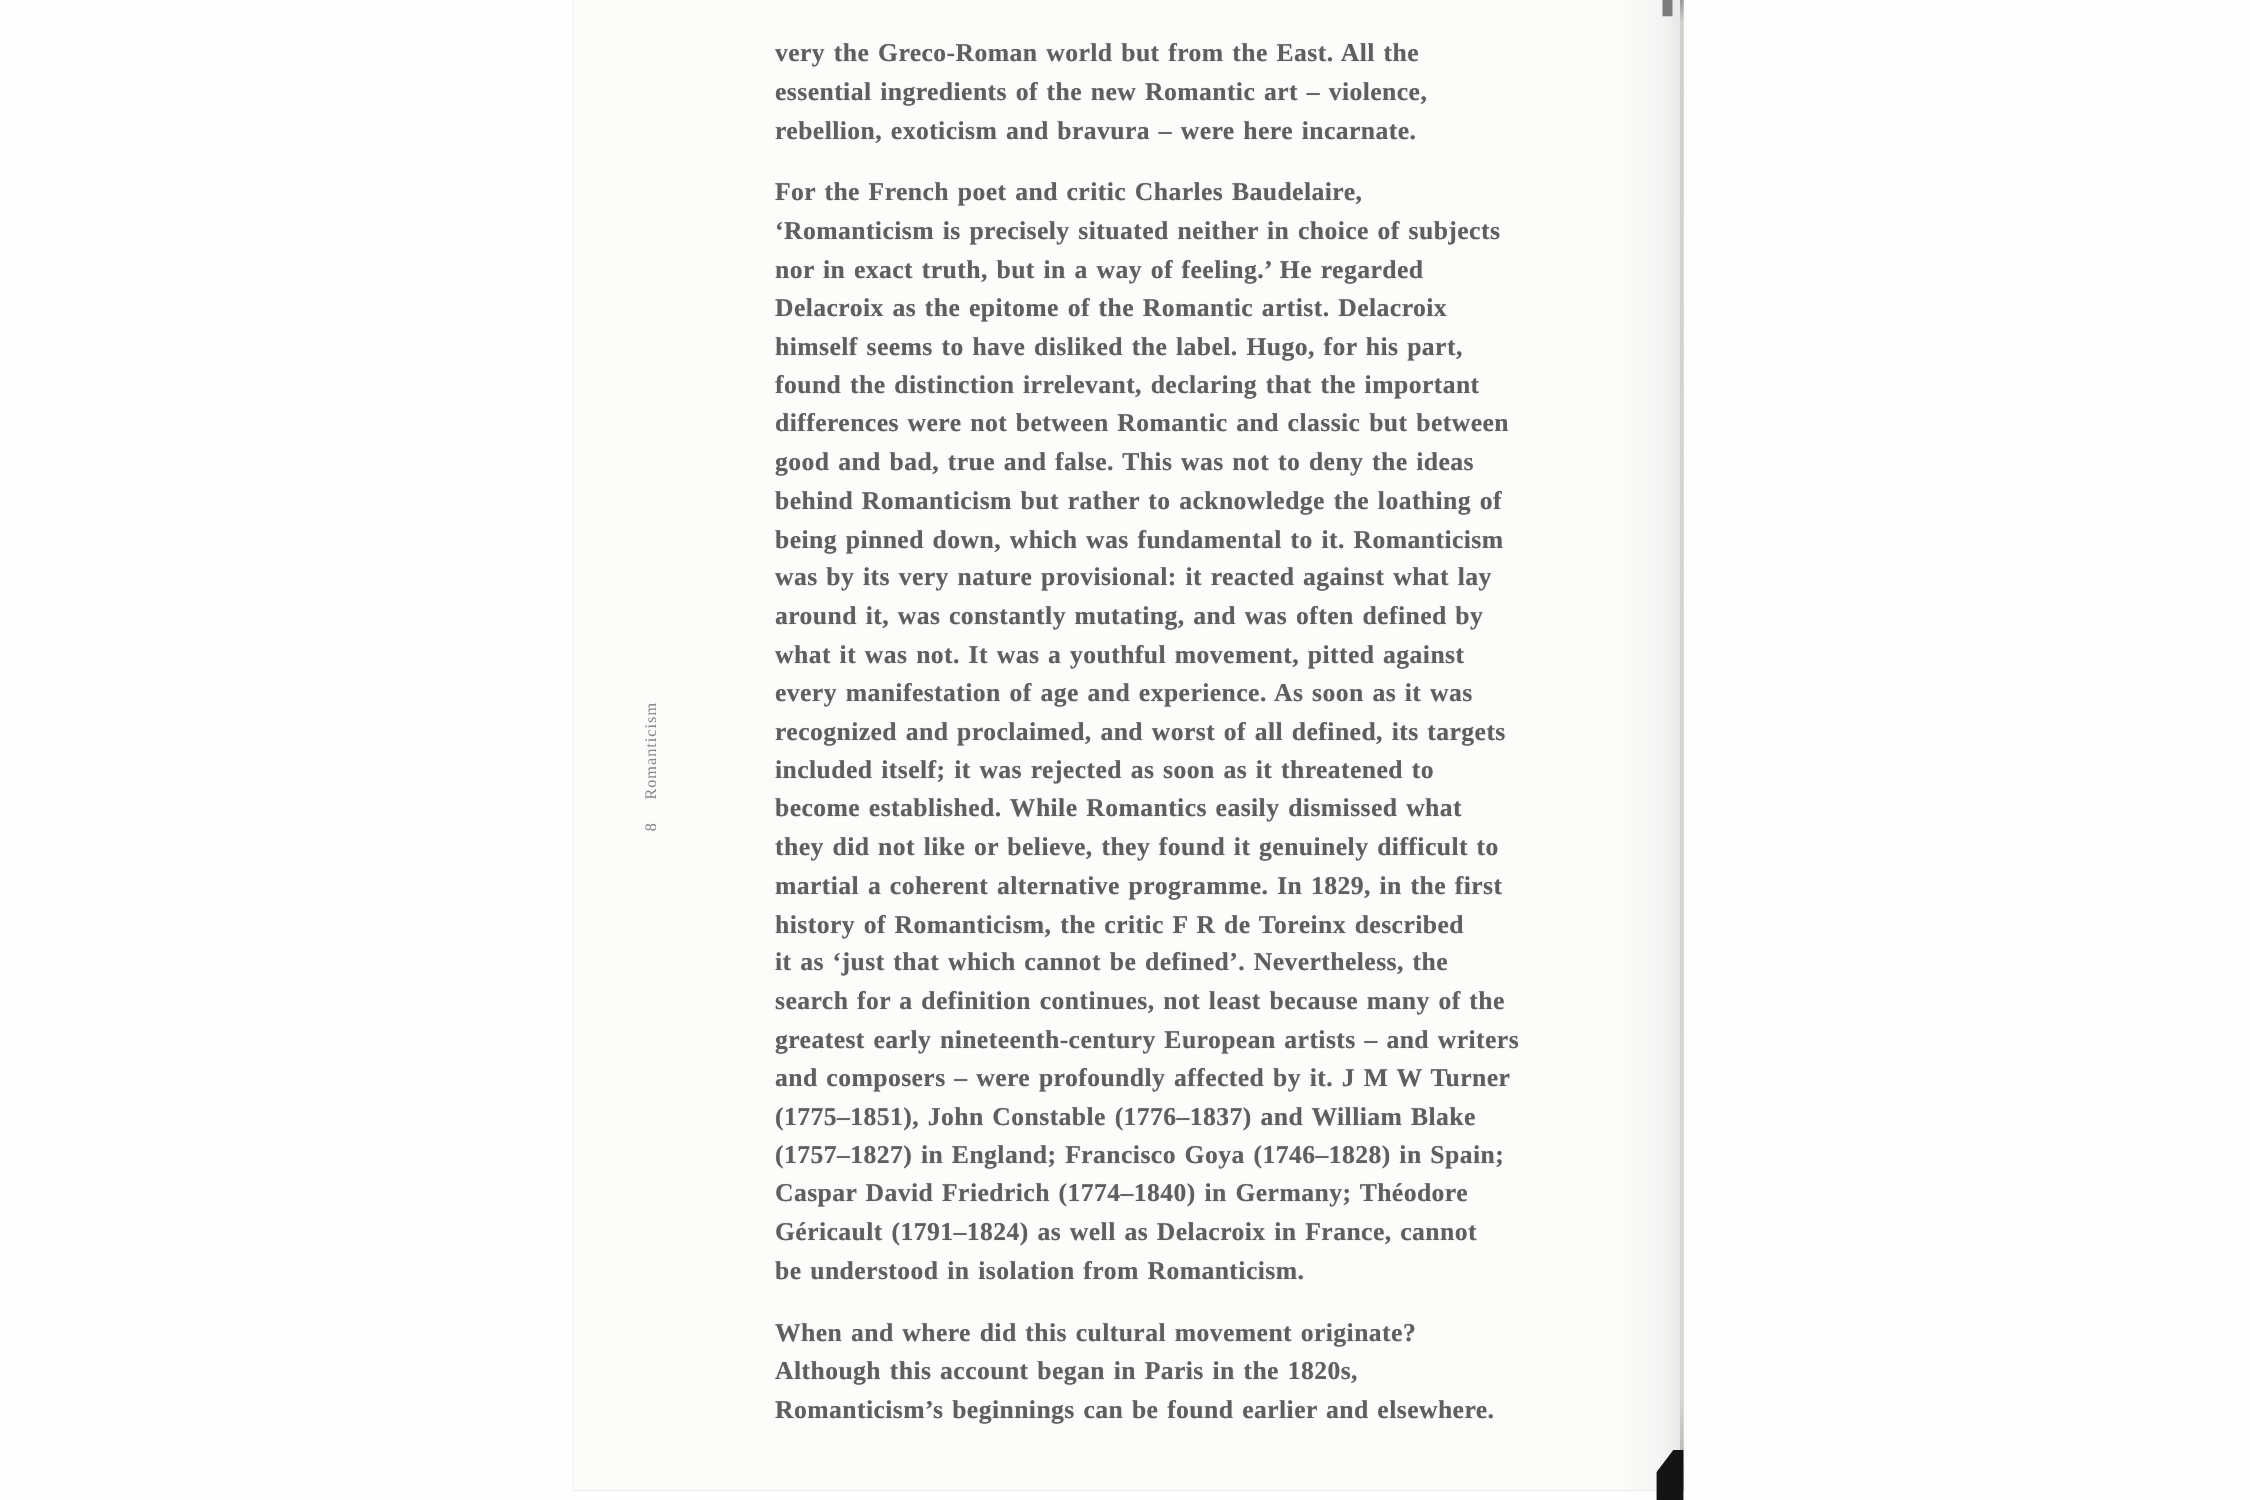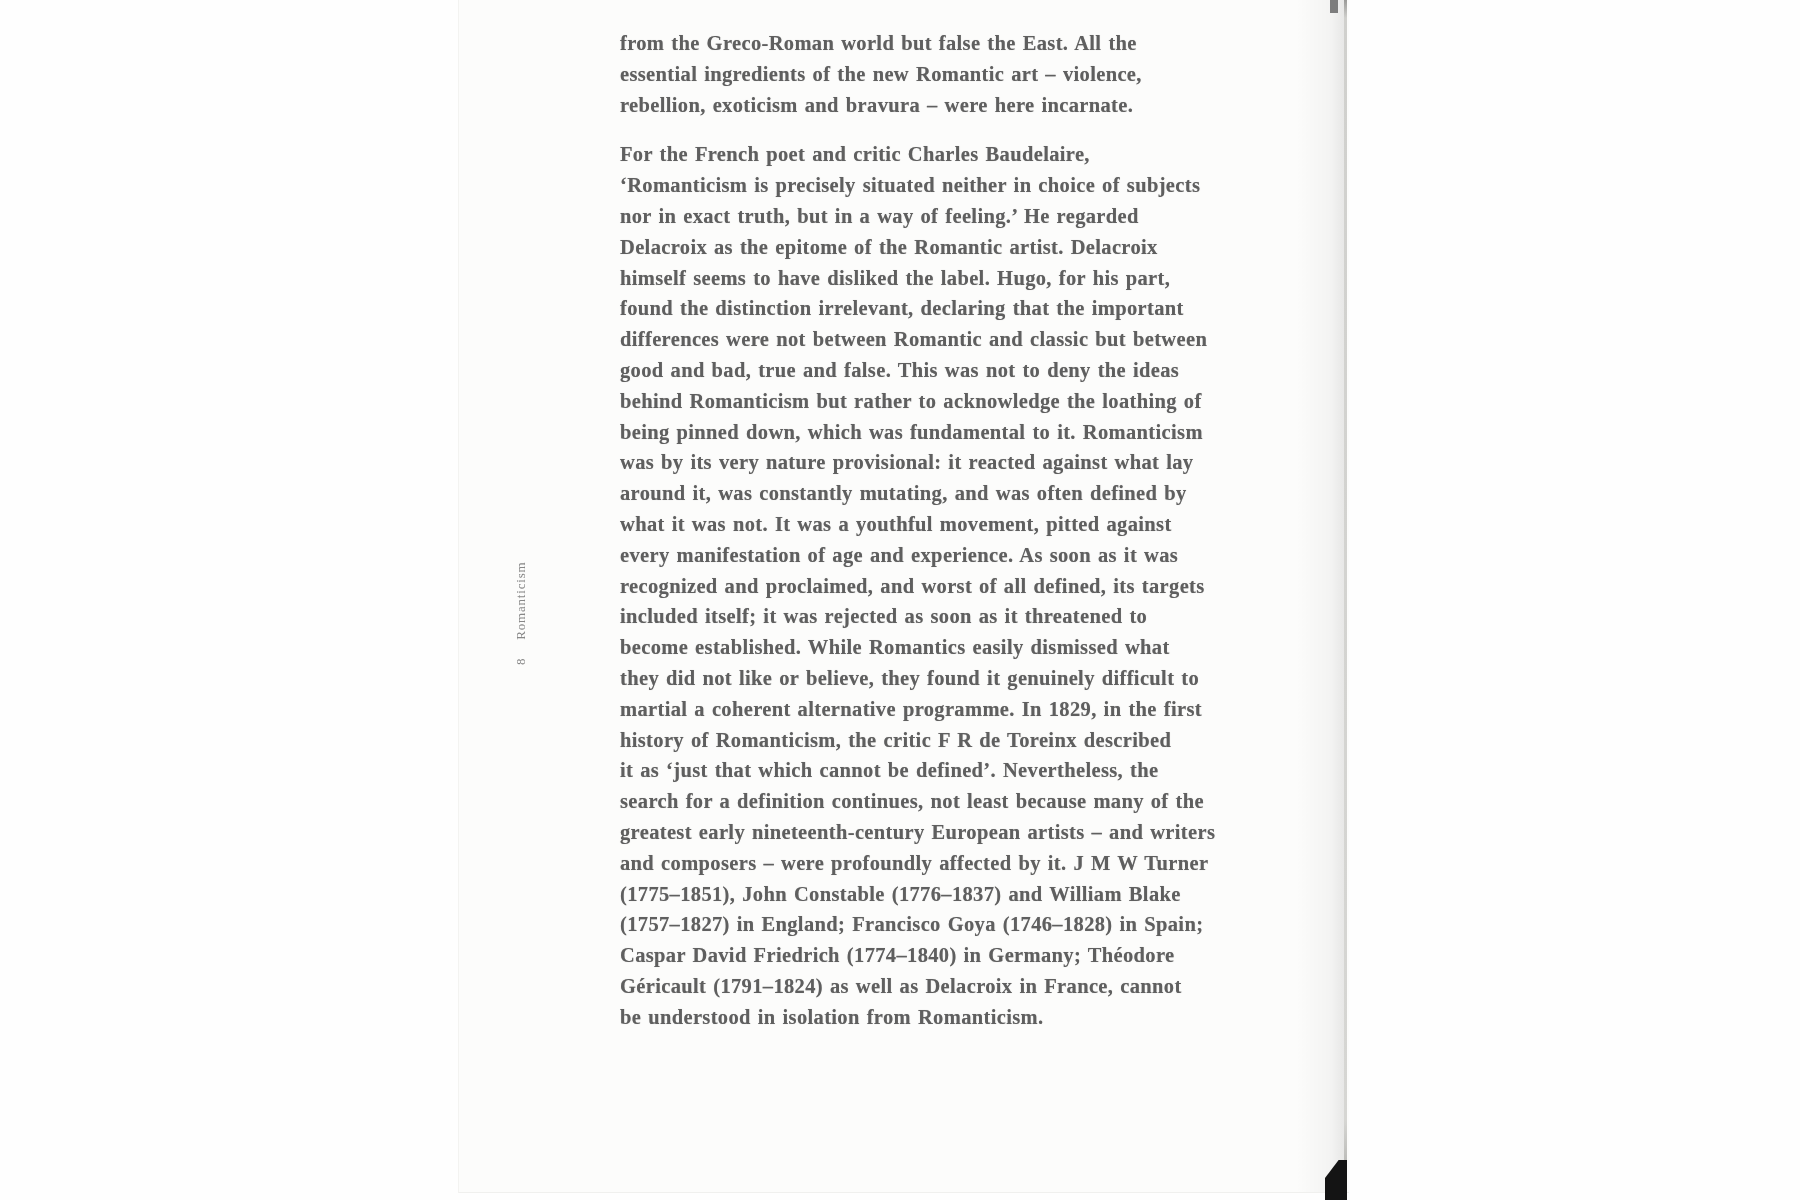--- a/index.html
+++ b/index.html
@@ -100,21 +100,21 @@
   <div class="edge-line"></div>
   <div class="mark-top"></div>
   <div class="mark-corner"></div>
 
   <div class="margin-label">
     <span>8</span>
     <span>Romanticism</span>
   </div>
 
   <div class="text-column">
-    <p>from the Greco-Roman world but false the East. All the
+    <p>very the Greco-Roman world but from the East. All the
 essential ingredients of the new Romantic art – violence,
 rebellion, exoticism and bravura – were here incarnate.</p>
     <p>For the French poet and critic Charles Baudelaire,
 ‘Romanticism is precisely situated neither in choice of subjects
 nor in exact truth, but in a way of feeling.’ He regarded
 Delacroix as the epitome of the Romantic artist. Delacroix
 himself seems to have disliked the label. Hugo, for his part,
 found the distinction irrelevant, declaring that the important
 differences were not between Romantic and classic but between
 good and bad, true and false. This was not to deny the ideas
@@ -132,15 +132,18 @@
 history of Romanticism, the critic F R de Toreinx described
 it as ‘just that which cannot be defined’. Nevertheless, the
 search for a definition continues, not least because many of the
 greatest early nineteenth-century European artists – and writers
 and composers – were profoundly affected by it. J M W Turner
 (1775–1851), John Constable (1776–1837) and William Blake
 (1757–1827) in England; Francisco Goya (1746–1828) in Spain;
 Caspar David Friedrich (1774–1840) in Germany; Théodore
 Géricault (1791–1824) as well as Delacroix in France, cannot
 be understood in isolation from Romanticism.</p>
+    <p>When and where did this cultural movement originate?
+Although this account began in Paris in the 1820s,
+Romanticism’s beginnings can be found earlier and elsewhere.</p>
   </div>
 
 </div>
 
 </body></html>

